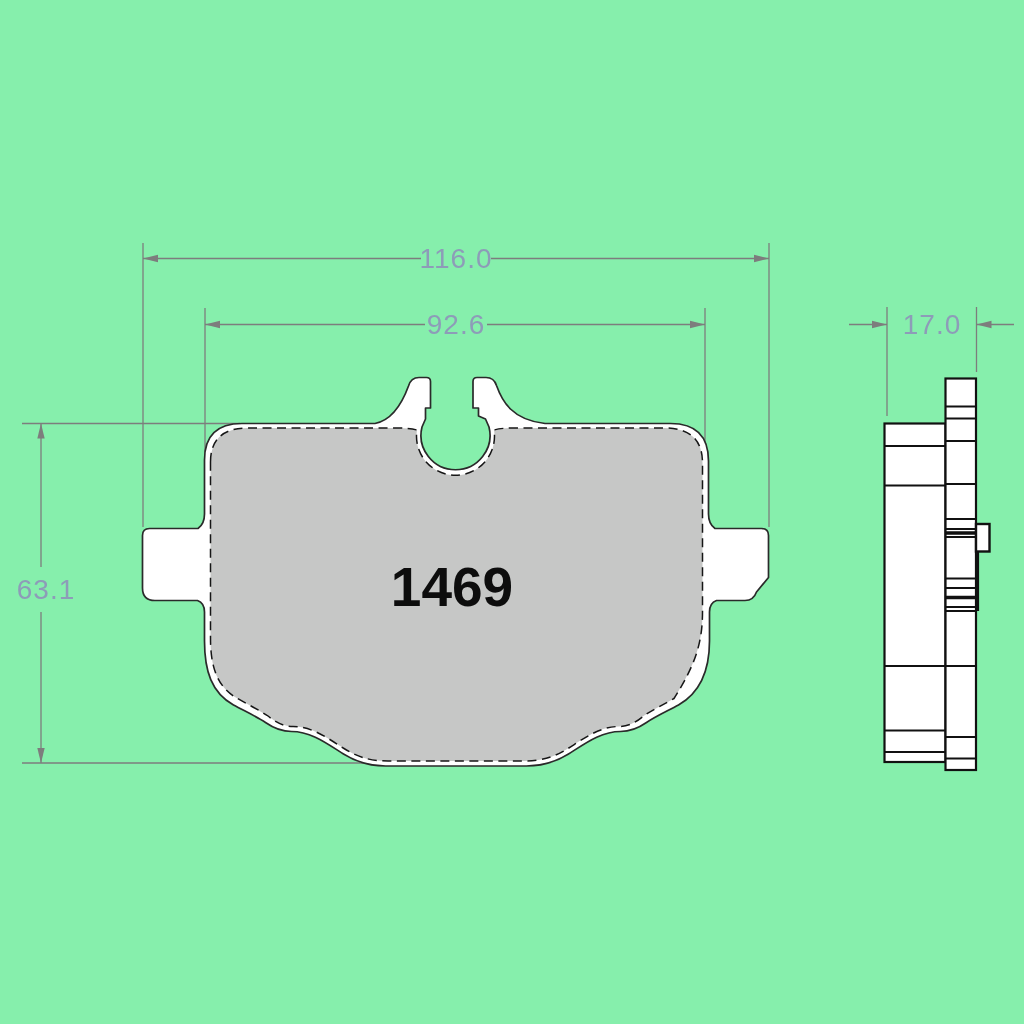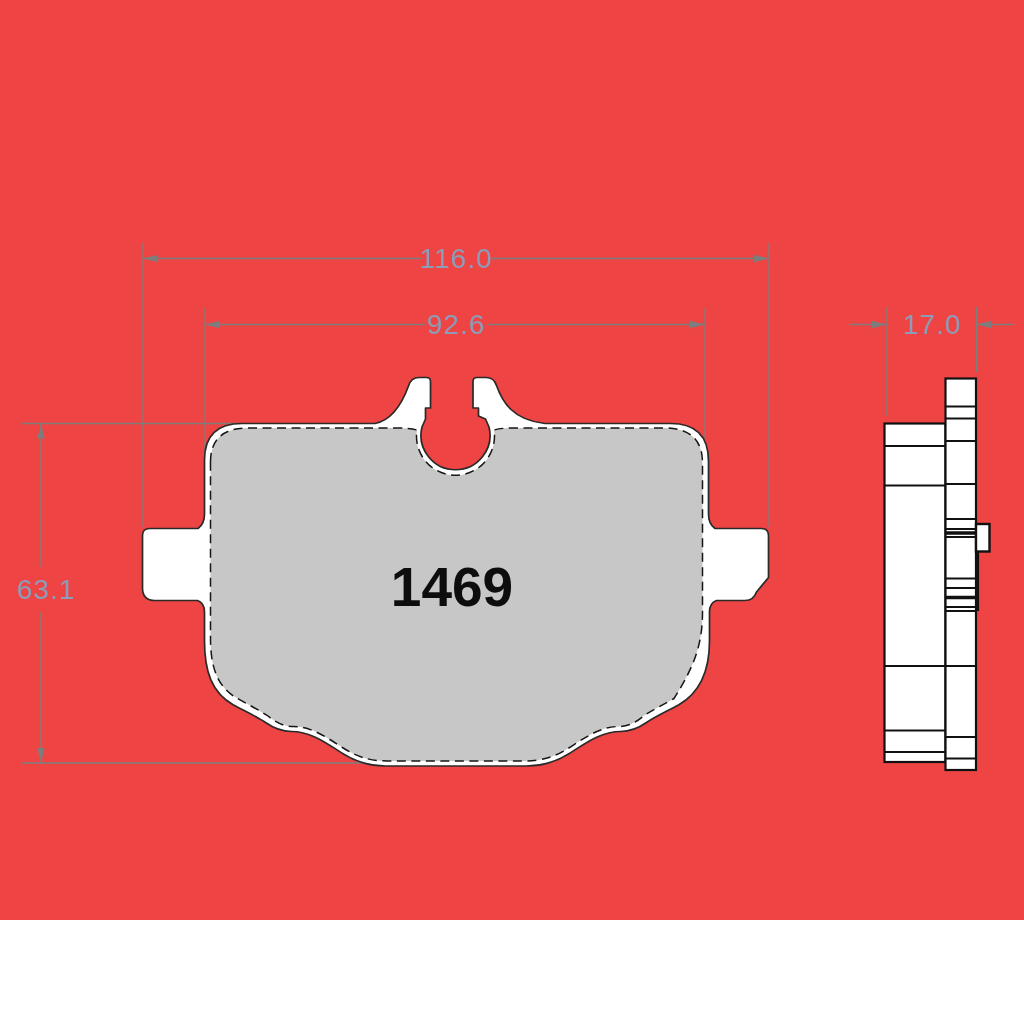--- a/index.html
+++ b/index.html
@@ -1,19 +1,19 @@
 <!DOCTYPE html>
 <html><head>
 <meta charset="utf-8">
 <style>
   html,body{margin:0;padding:0;background:#ffffff;}
   .canvas{
     position:relative;
-    width:1024px;height:920px;
-    background:#ef4444;
+    width:1024px;height:1024px;
+    background:#86efac;
     font-family:"Liberation Sans", sans-serif;
     overflow:hidden;
   }
   svg{display:block;}
   .dim-text{
     font-family:"Liberation Sans", sans-serif;
     font-size:28px;
     letter-spacing:1px;
     fill:#8d9cb8;
   }

